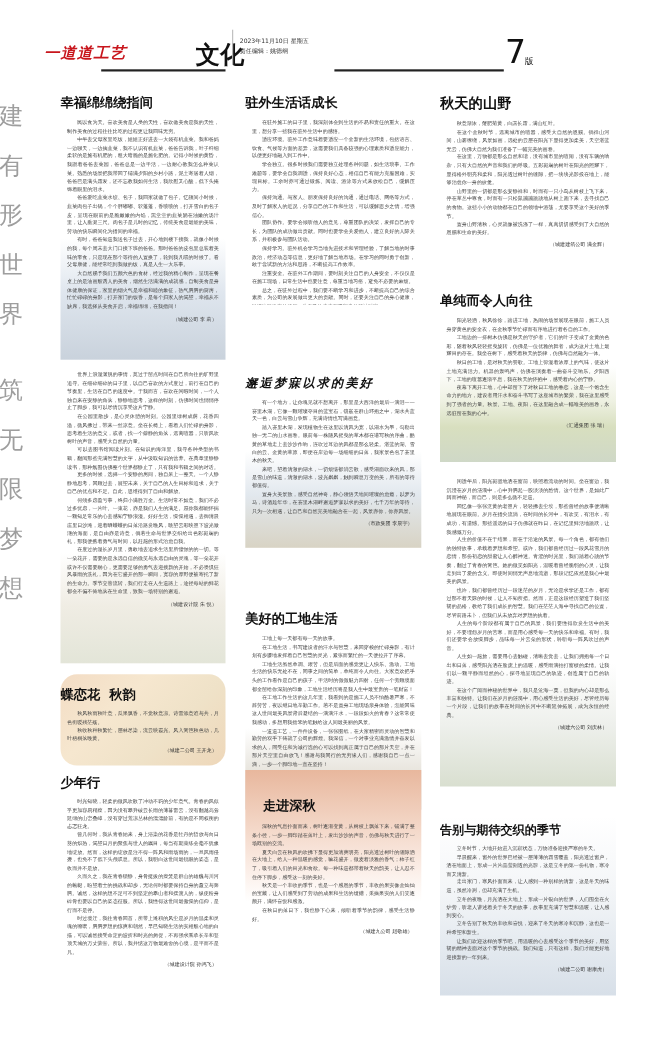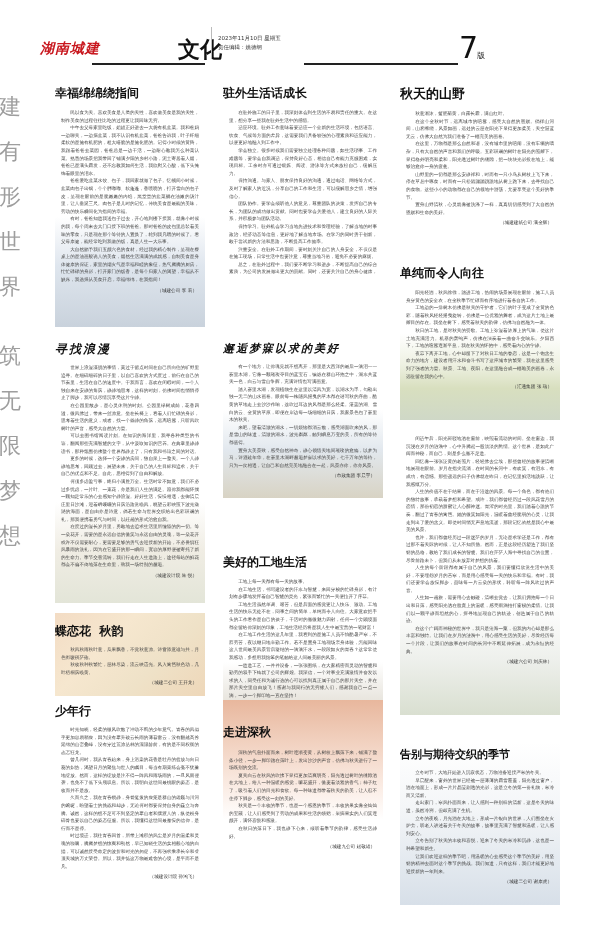--- a/index.html
+++ b/index.html
@@ -34,21 +34,21 @@
   .bg-site { background: linear-gradient(180deg, #ffffff 0%, #ffffff 60%, #e9e6df 80%, #d6d4cf 100%); }
   .bg-redleaf { background: linear-gradient(180deg, #e8b79d 0%, #f3d6c6 25%, #fbeee7 45%, #ffffff 60%, #ffffff 100%); }
   .bg-park { background: linear-gradient(180deg, #ffffff 0%, #ffffff 45%, #eef1e2 65%, #d8dfbf 80%, #cfd8c7 100%); }
   .bg-pink { background: linear-gradient(180deg, #ffffff 0%, #ffffff 60%, #eef0ec 80%, #d9dfd0 100%); }
   .bg-winter { background: linear-gradient(180deg, #ffffff 0%, #f4f6f8 40%, #e3e9ef 75%, #d7dfe8 100%); }
 </style>
 </head>
 <body>
 
 <div class="masthead">
-  <div class="logo">湖南城建</div>
+  <div class="logo">一道道工艺</div>
   <div class="rule-left"></div>
   <div class="section-name">文化</div>
   <div class="vsep"></div>
   <div class="meta">
     <div>2023年11月10日  星期五</div>
     <div>责任编辑：姚德纲</div>
   </div>
   <div class="rule-right"></div>
   <div class="page-no">7</div>
   <div class="page-suffix">版</div>
@@ -111,21 +111,20 @@
   <div class="body">
     <p>阳光轻洒，秋风徐徐，踏进工地，热闹的场景展现在眼前，施工人员身穿黄色的安全衣，在金秋季节忙碌而有序地进行着各自的工作。</p>
     <p>工地边的一排树木仿佛是秋天的守护者，它们的叶子变成了金黄的色彩，随着秋风轻轻摇曳旋转，仿佛是一位优雅的舞者，成为这片土地上最耀目的存在。我坐在树下，感受着秋天的韵律，仿佛与自然融为一体。</p>
     <p>秋日的工地，是对秋天的赞歌。工地上弥漫着浓厚上的气味，使这片土地充满活力。机器的轰鸣声，仿佛在演奏着一曲奋斗交响乐。夕阳西下，工地的喧嚣逐渐平息，我在秋天的怀抱中，感受着内心的宁静。</p>
     <p>夜幕下离开工地，心中却留下了对秋日工地的眷恋，这是一个饱含生命力的地方，建设者用汗水和奋斗书写了这座城市的繁荣，我在这里感受到了强者的力量。秋景、工地、夜阳，在这里融合成一幅唯美的画卷，永远驻留在我的心中。</p>
   </div>
   <div class="byline">（汇通集团  张  瑞）</div>
 </div>
 
 <div class="article bg-flower" style="left:55px; top:338px; width:150px; height:265px;">
-  <div class="title brush" style="font-size:12px; margin:3px 0 6px;">寻找浪漫</div>
   <div class="body">
     <p>世界上浪漫潇脱的事情，莫过于留点时间在自己所向往的旷野里追寻。在细碎细碎的日子里，以自己喜欢的方式度过，前行在自己的节奏里，生活在自己的速度中。于我而言，喜欢在闲暇时间，一个人独自来在安静的角落，静静地思考，这样的时刻，仿佛时间也悄悄停止了脚步，我可以尽情沉享受这片宁静。</p>
     <p>在公园里散步，是心灵休憩的时刻。公园里绿树成荫，花香四溢，微风拂过，带来一丝凉意。坐在长椅上，看着人们忙碌的身影，思考着生活的意义，或者，找一个僻静的角落，远离喧嚣，只听风吹树叶的声音，感受大自然的力量。</p>
     <p>可以去图书馆阅读片刻。在知识的海洋里，我寻各种类型的书籍，翻阅那些充满智慧的文字，从中汲取知识的营养。在典章里静静读书，那种氛围仿佛整个世界都静止了，只有我和书籍之间的对话。</p>
     <p>更多的时候，选择一个安静的房间，独自呆上一整天。一个人静静地思考，回顾过去，展望未来，关于自己的人生目标和追求，关于自己的优点和不足。自此，思维得到了自由和解放。</p>
     <p>何须多虑盈亏事，终归小满胜万全。生活时常不如意，我们不必过多忧虑，一片叶、一束花，亦是我们人生的满足。愿你我都能怀揣一颗知足常乐的心去感知宁静浪漫。好好生活，慢慢相遇，去御清晨庄里日沙滩，迎着晒蠖蠖的日落沿路赏晚风，眺望云彩映照下波光潋滟的海面，是自由亦是诗意，倘若生命与世界交织给出色彩斑斓的礼，那我便携着勇气与时间，以赶趟的形式治愈自我。</p>
     <p>在度过的漫长岁月里，勇敢地去追求生活里所憧憬的的一切。等一朵花开，需要的是永远自信的微笑与永远自由的灵魂，等一朵花开或许不仅需要耐心，更需要足够的勇气去迎接新的开始，不必畏惧狂风暴雨的洗礼，因为在它盛开的那一瞬间，宽容的厚野便被寄托了新的生命力。季节交替流转，我们行走在人生道路上，途径每站的鲜花都会不偏不倚地落在生命里，致我一场特别的邂逅。</p>
   </div>
   <div class="byline">（城建设计院  朱  悦）</div>
 </div>
@@ -159,42 +158,42 @@
   <div class="body">
     <p>工地上每一天都有每一天的故事。</p>
     <p>在工地生活，书写建设者的汗水与智慧，来回穿梭的忙碌身影，有计划有步骤地发挥着自己智慧的灵光，紧张而繁忙的一天便拉开了序幕。</p>
     <p>工地生活虽然单调、艰苦，但是后面的感觉更让人快乐、激动。工地生活的快乐无处不在，同事之间的简单，单纯而令人向往。大家意欢把手头的工作看作是自己的孩子，干活时的微微魅力四射，任何一个旁顾境面都全留给你深刻的印象，工地生活经历将是我人生中最宝贵的一笔财富！</p>
     <p>在工地工作生活的这几年里，我看到的是施工人员不怕酷暑严寒，不辞劳苦，夜以继日地辛勤工作。若不是置身工地现场亲身体验，怎能回味这人世间最美风景背后凝结的一滴滴汗水，一段段如火的青春？这常常使我感动，多想用我拙笨的笔触给这人间最美丽的风景。</p>
     <p>一道道工艺，一件件设备，一张张图纸，在大家精密而灵动的智慧和勤劳的双手下铸就了公司的辉煌。我深信，一个对事业充满激情并奋发以求的人，同受任和为诚行选的心可以找到真正属于自己的那片天空，并在那片天空里自由放飞！感谢与我同行的无穷缘人们，感谢我自己一点一滴，一步一个脚印地一直在坚持！</p>
   </div>
   <div class="byline">（城建四公司  黄  瑞）</div>
 </div>
 
-<div class="article bg-autumn" style="left:55px; top:613px; width:150px; height:83px;">
+<div class="article bg-autumn" style="left:55px; top:613px; width:150px; height:83px;border-radius:15px;">
   <div class="title serifbold" style="font-size:12px; margin:10px 0 6px; white-space:pre;">蝶恋花  秋韵</div>
   <div class="body">
     <p>秋风秋雨秋叶意，瓜果飘香，不觉秋意凉。诗雷添意谁与共，月色衔嗳残茫殇。</p>
     <p>秋收秋种秋繁忙，层林尽染，流云映霞光。风入篱笆秋色动，几叶梧桐落晚黄。</p>
   </div>
   <div class="byline">（城建二公司  王开龙）</div>
 </div>
 
 <div class="article" style="left:55px; top:703px; width:150px; height:200px;">
   <div class="title serifbold" style="font-size:12px; margin:0 0 6px;">少年行</div>
   <div class="body">
     <p>时光知晓，轻柔的微风吹散了冲动不羁的少年意气。青春的风似乎更加容易稍瘦，因为没有攀升破云长雨的薄暮雷云，没有翻越高耸延绵的山峦叠嶂，没有穿过荒凉丛林的漂漂龄前，有的是不同权衡的忐忑狂龙。</p>
     <p>曾几何时，我从青春始来，身上浴染的花香是牡丹的哲放与向日葵的炽热，渴望日月的聚焦与世人的瞩目，每当有期束练会毫不犹豫地绽放。然而，这样的绽放是注不得一阵风和雨场雨的，一旦风雨侵袭，也免不了低下头颅叹息。所以，我明白这世间最锐眼的姿态，是收而并不是放。</p>
     <p>久而久之，我在青春锁静，身骨挺拔的瘦笼是群山的雄巍与川河的蜿蜒，盼望着士的挑战和却步，无论何时都要保持自身的矗立与奔腾。诚然，这样的想不足可不到坚定的攀山者和摆渡人的，纵使粉身碎骨也要以自己的姿态征服。所以，我懂得这世间最傲慢的信仰，是行而不是停。</p>
     <p>时过境迁，我往青春回首，所带上滩积的风尘是岁月的温柔和灵魂的嘹嚷，腾腾梦想的惊爽和朝然，早已知晓生活的实相般心地的白描，可以诚然接受命定的波折和时光的匆促，不再强求乘承长辛和登顶天城的万丈荣誉。所以，我并惦这万物最难舍的心境，是平而不是凡。</p>
   </div>
   <div class="byline">（城建设计院  孙鸿飞）</div>
 </div>
 
 <div class="article bg-redleaf" style="left:223px; top:700px; width:160px; height:200px;">
-  <div class="title" style="font-size:12px; margin:24px 0 8px;">走进深秋</div>
+  <div class="title" style="font-size:12px; margin:24px 16px 8px;">走进深秋</div>
   <div class="body">
     <p>深秋的气息扑面而来，树叶逐渐变黄，从树枝上飘落下来，铺满了整条小径，一步一脚印踏在落叶上，发出沙沙的声音，仿佛与秋天进行了一场既别的交流。</p>
     <p>夏天白云在秋风的吹拂下显得更加清爽明亮，阳光透过树叶的缝隙洒在大地上，给人一种温暖的感觉，嘛花盛开，微麦着淡雅的香气；柿子红了，吸引着人们的目光和食欲。每一种味道都带着秋天的韵美，让人忍不住停下脚步，感受这一刻的美好。</p>
     <p>秋天是一个丰收的季节，也是一个感恩的季节，丰收的果实像金灿灿的宝藏，让人们感受到了劳动的成果和生活的馈赠，采摘果实的人们笑逐颜开，满怀喜悦和感激。</p>
     <p>在秋日的落日下，我也静下心来，倾听着季节的韵律，感受生活静好。</p>
   </div>
   <div class="byline">（城建九公司  赵敬雄）</div>
 </div>
 
 <div class="article bg-winter" style="left:400px; top:742px; width:160px; height:163px;">

